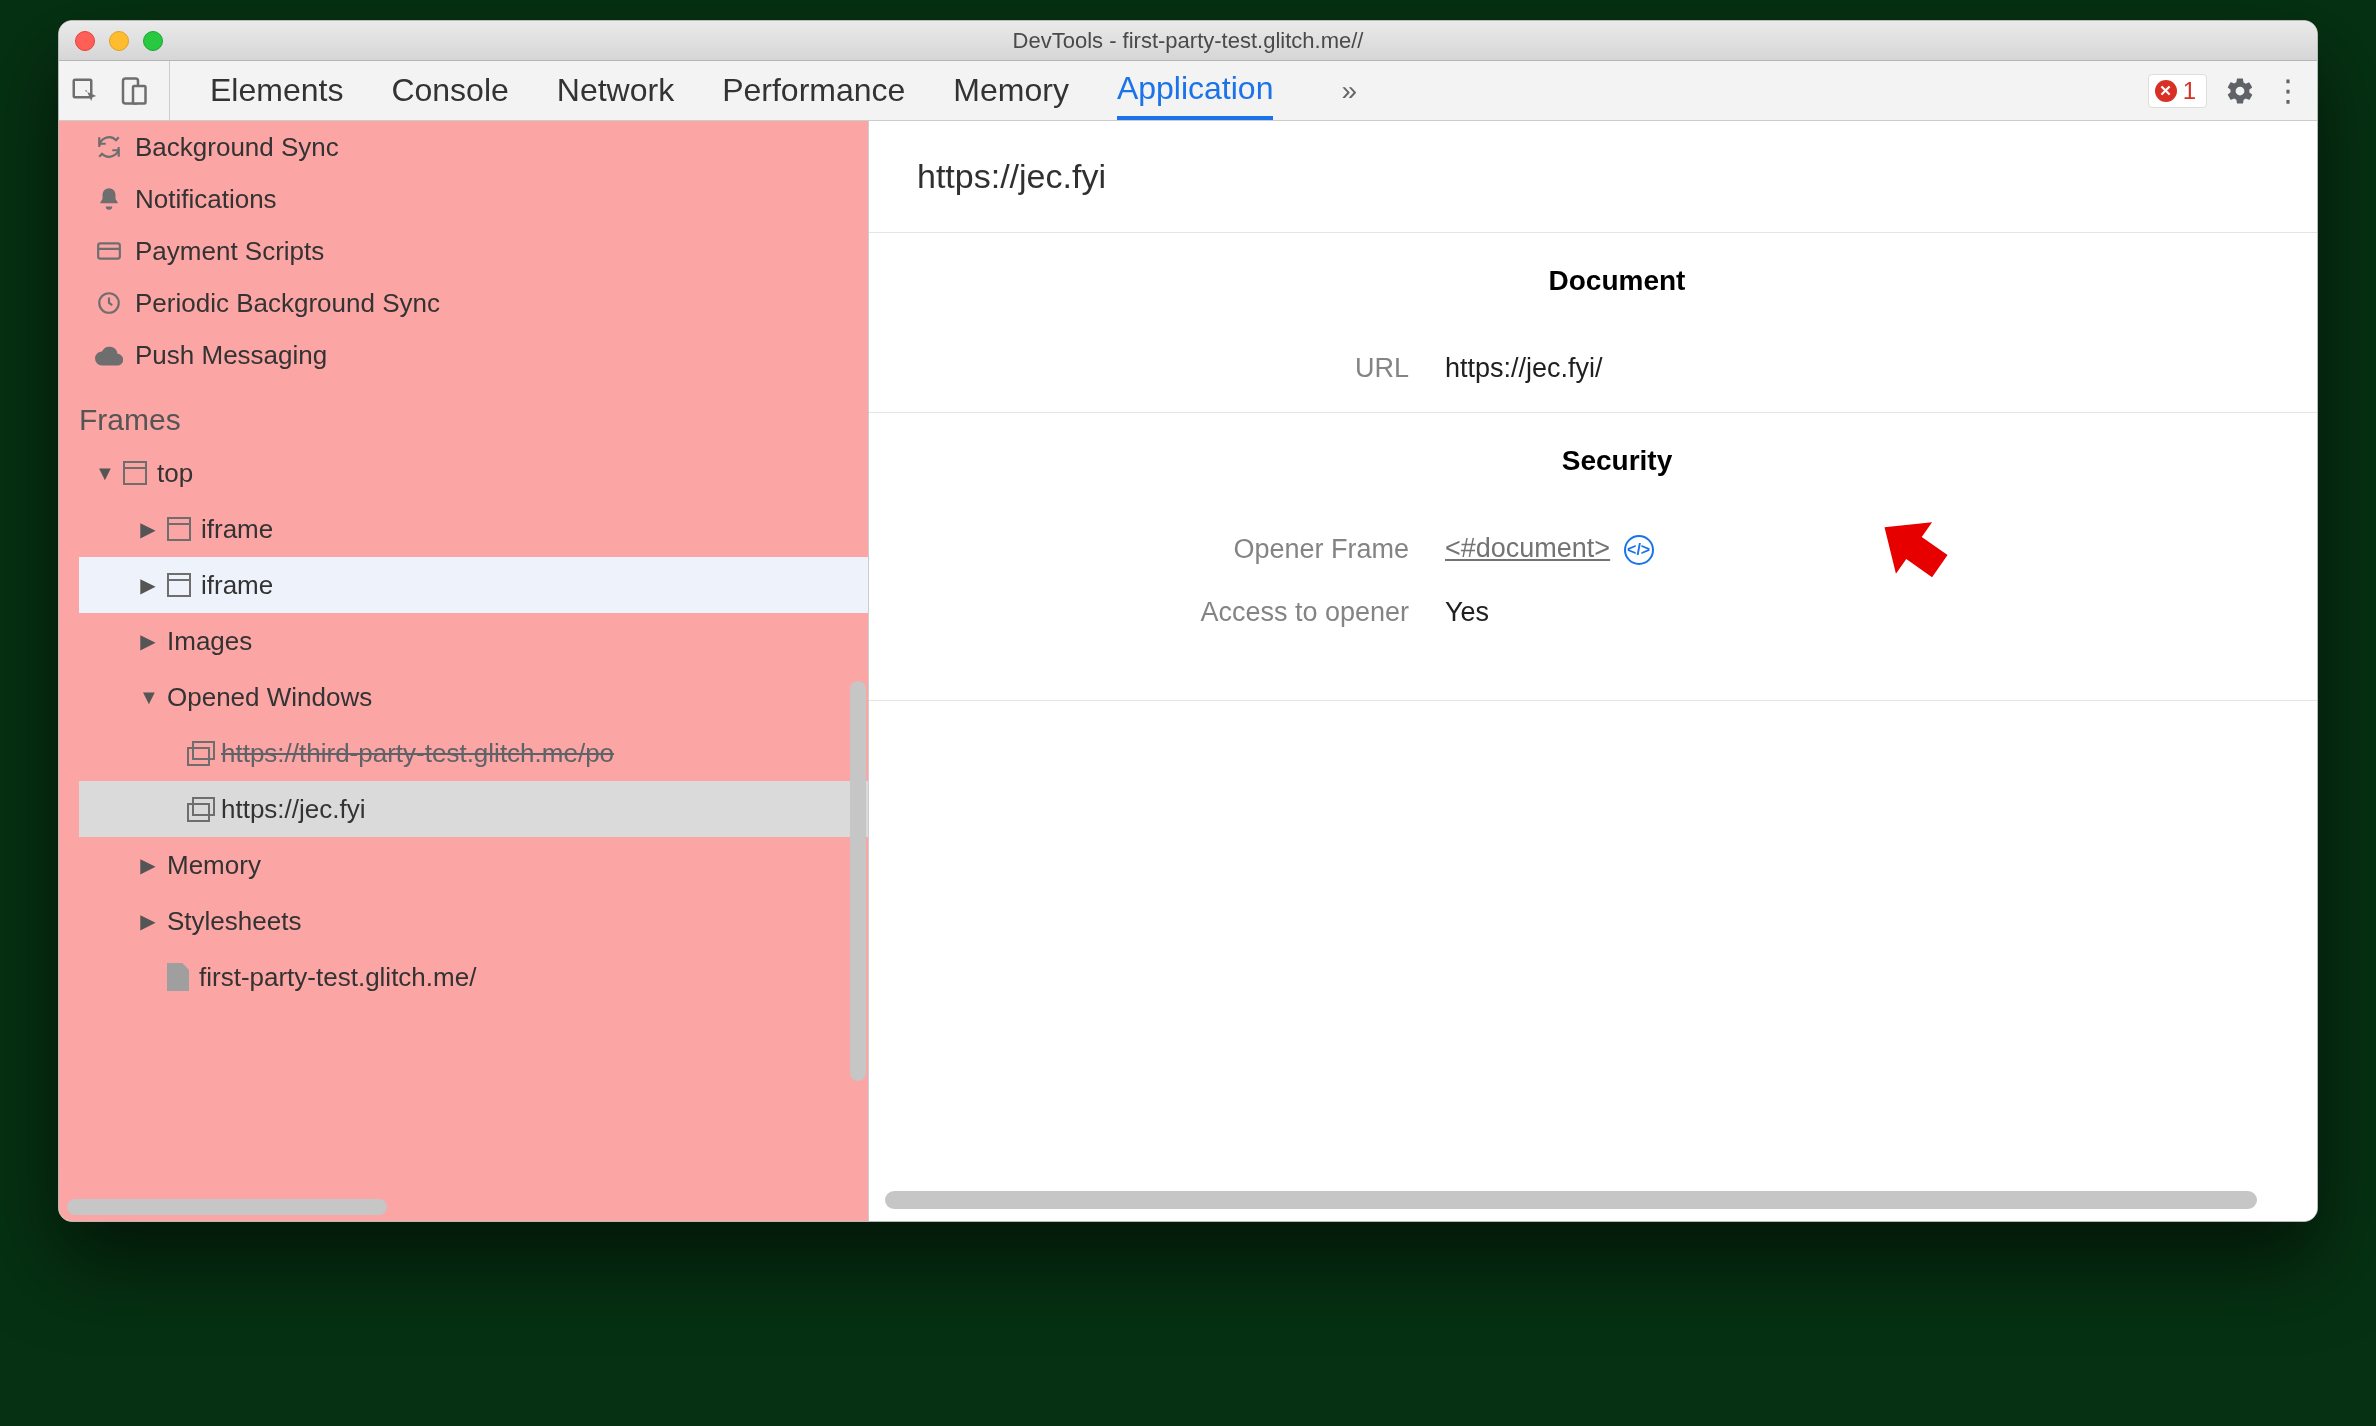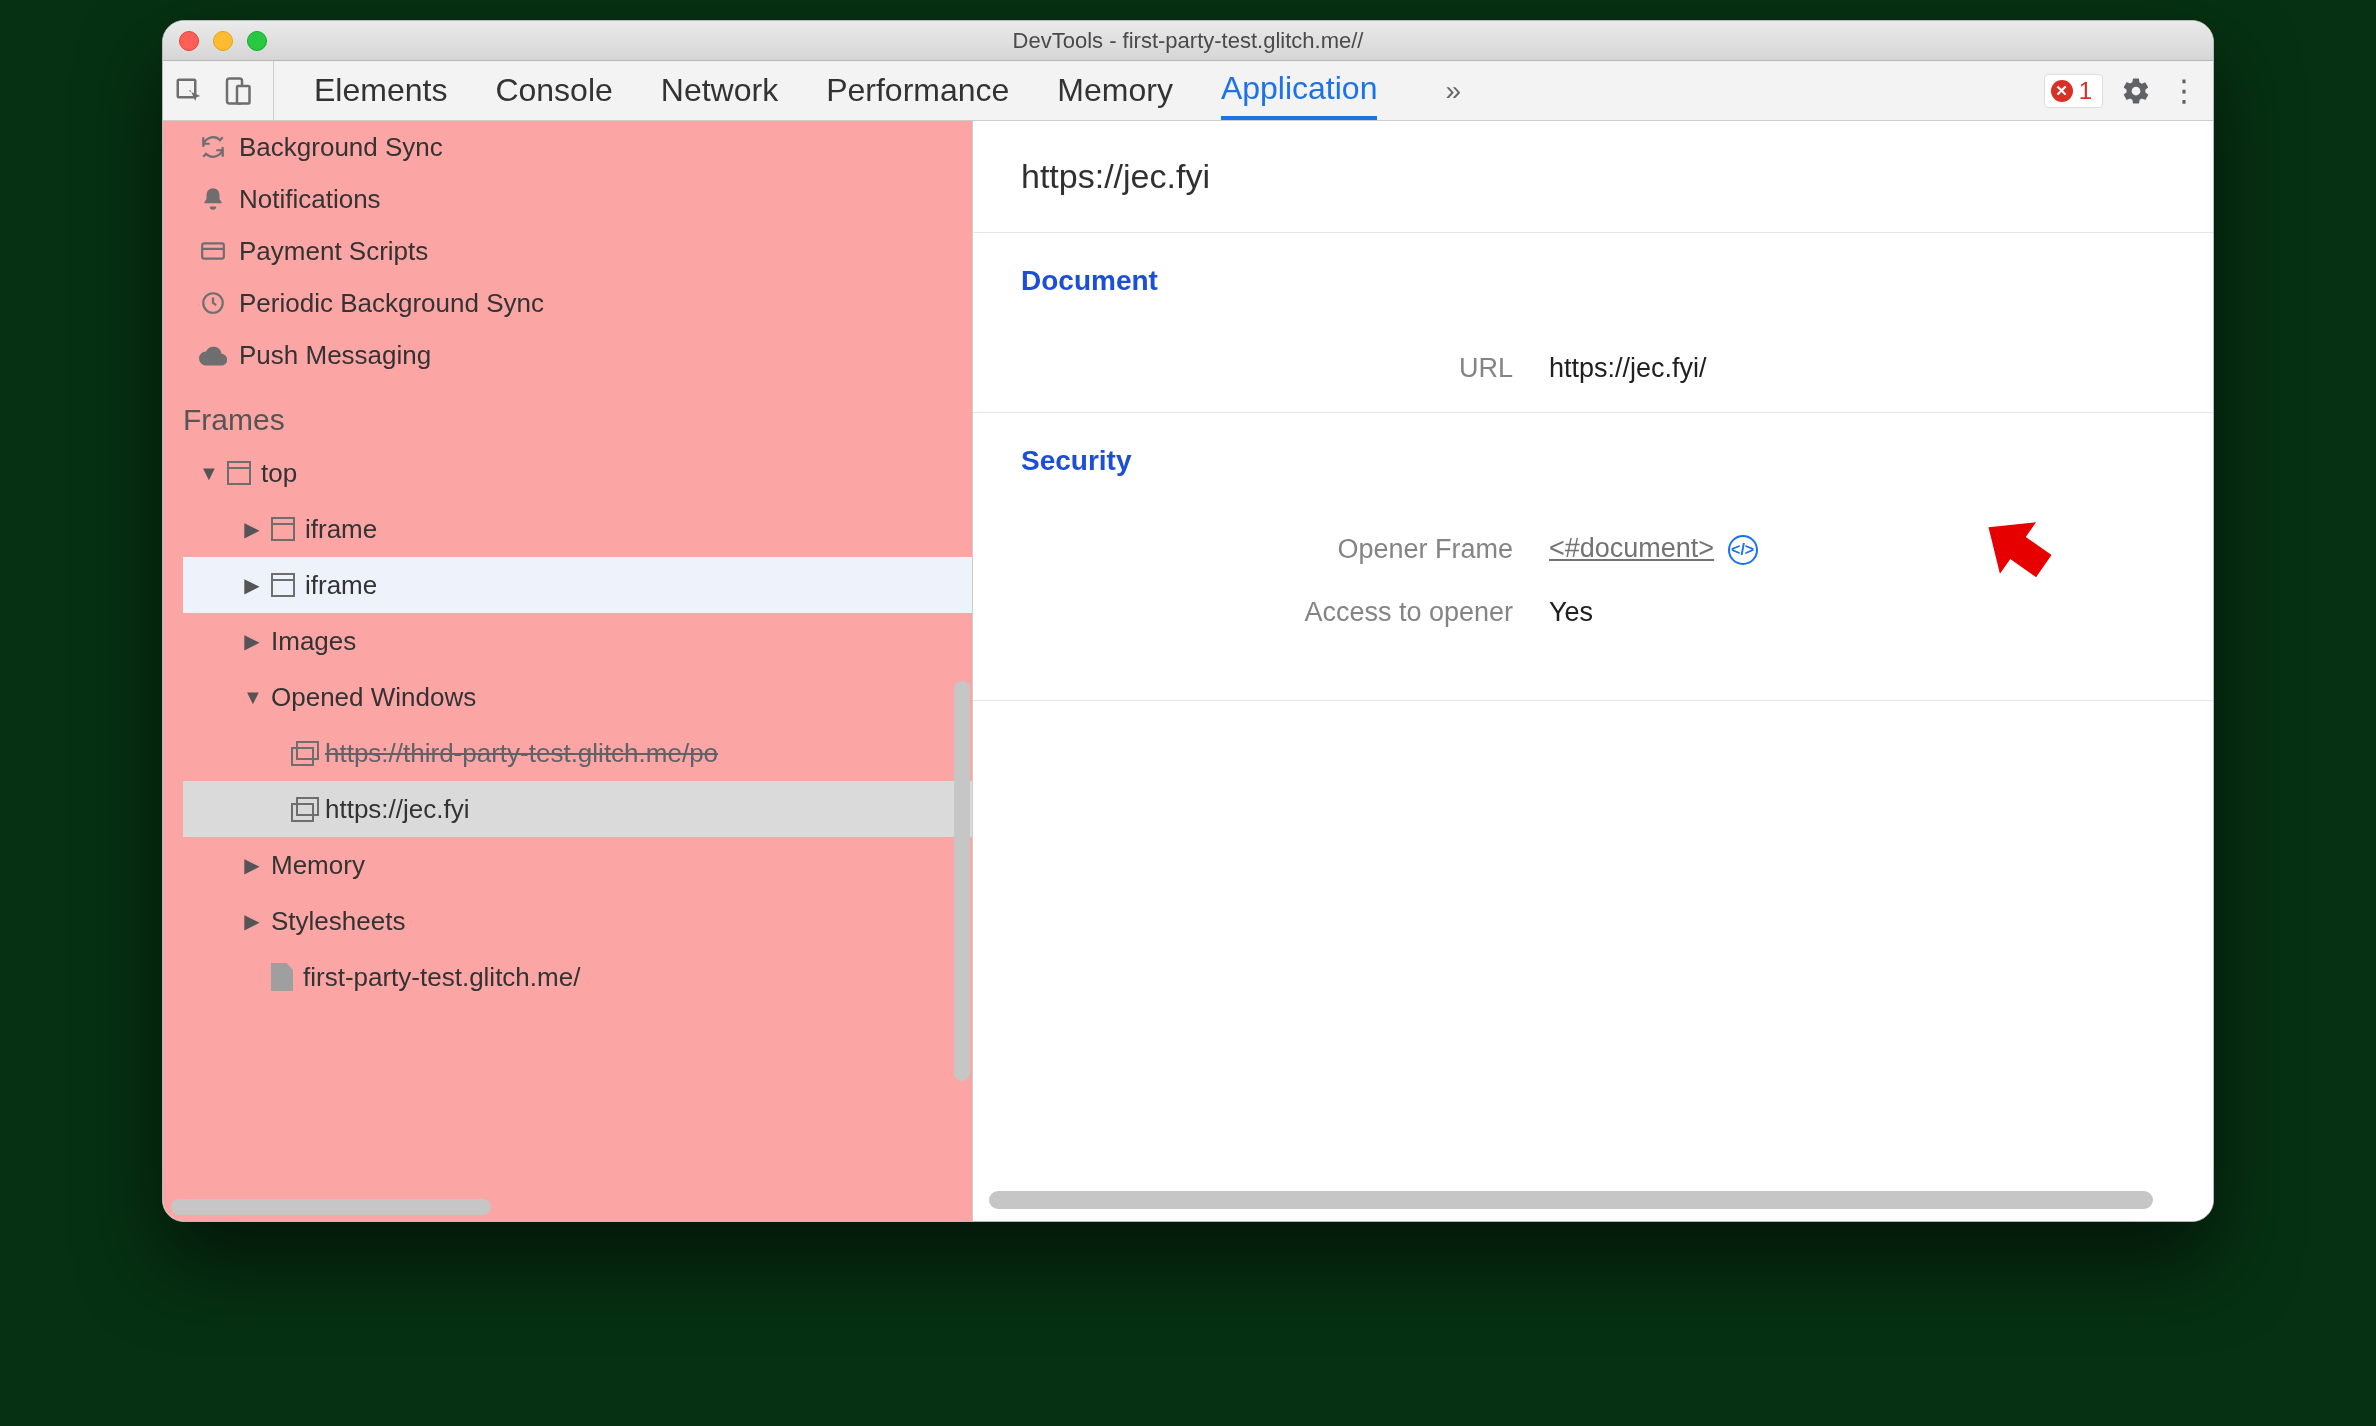--- a/index.html
+++ b/index.html
@@ -7,23 +7,23 @@
     font-family: -apple-system, BlinkMacSystemFont, "Segoe UI", Helvetica, Arial, sans-serif;
     background: #063112;
     width: 2376px;
     height: 1426px;
     display: flex;
     align-items: flex-start;
     justify-content: center;
     padding-top: 20px;
   }
   .window {
-    width: 2052px;
+    width: 2260px;
     background: #fff;
-    border-radius: 22px;
+    border-radius: 14px;
     box-shadow: 0 40px 80px rgba(0,0,0,0.55);
     overflow: hidden;
     border: 1px solid #b9b9b9;
   }
   .titlebar {
     height: 40px;
     background: linear-gradient(#eaeaea, #d6d6d6);
     border-bottom: 1px solid #b5b5b5;
     display: flex;
     align-items: center;
@@ -113,21 +113,21 @@
 
   
   .detail { flex:1; background:#fff; position:relative; overflow:hidden;}
   .detail-header {
     font-size:34px; color:#303030; padding: 36px 0 36px 48px;
   }
   .section {
     border-top: 1px solid #e5e5e5;
     padding: 32px 0 12px 48px;
   }
-  .section-title { font-size:28px; font-weight:700; color:#1d4ed8; margin-bottom: 40px;}
+  .section-title { font-size:28px; font-weight:700; color:#000000; margin-bottom: 40px; text-align: center;}
   .kv { display:flex; align-items:flex-end; padding: 16px 0; font-size:27px;gap:8px;}
   .kv-label { width: 520px; text-align:right; color:#848484; padding-right: 28px;}
   .kv-value { color:#202020; }
   .link { color:#737373; text-decoration: underline; cursor:pointer;}
   .reveal-icon {
     display:inline-flex; width:30px; height:30px; border-radius:50%;
     border: 2px solid #1a73e8; color:#1a73e8; align-items:center; justify-content:center;
     margin-left:6px; font-size:16px; font-weight:bold; vertical-align:middle;
   }
   .detail-hscroll { position:absolute; left:16px; right:60px; bottom:12px; height:18px; background:#c6c6c6; border-radius:9px;}

